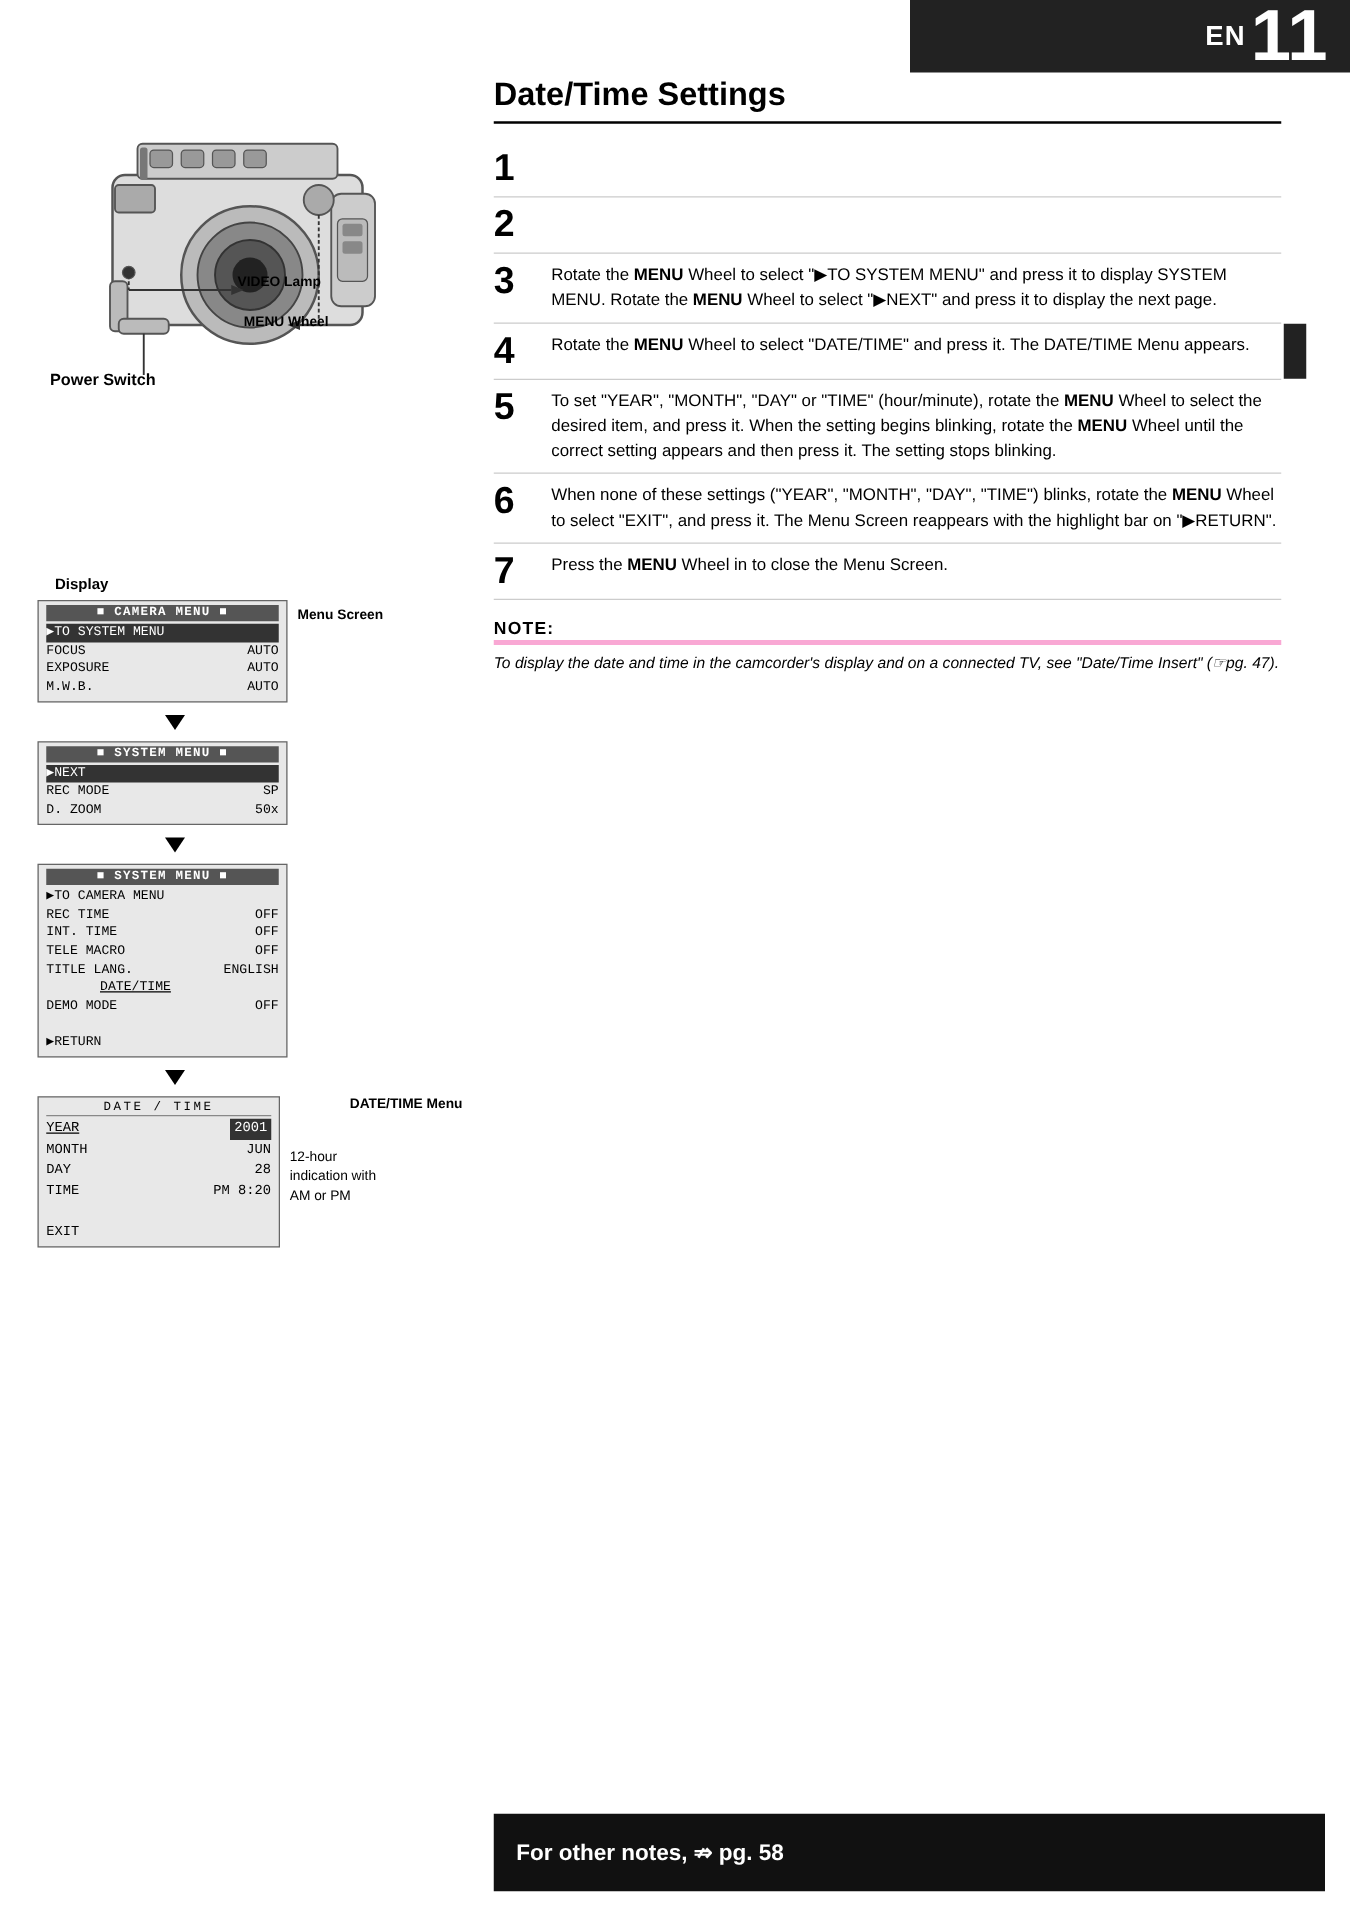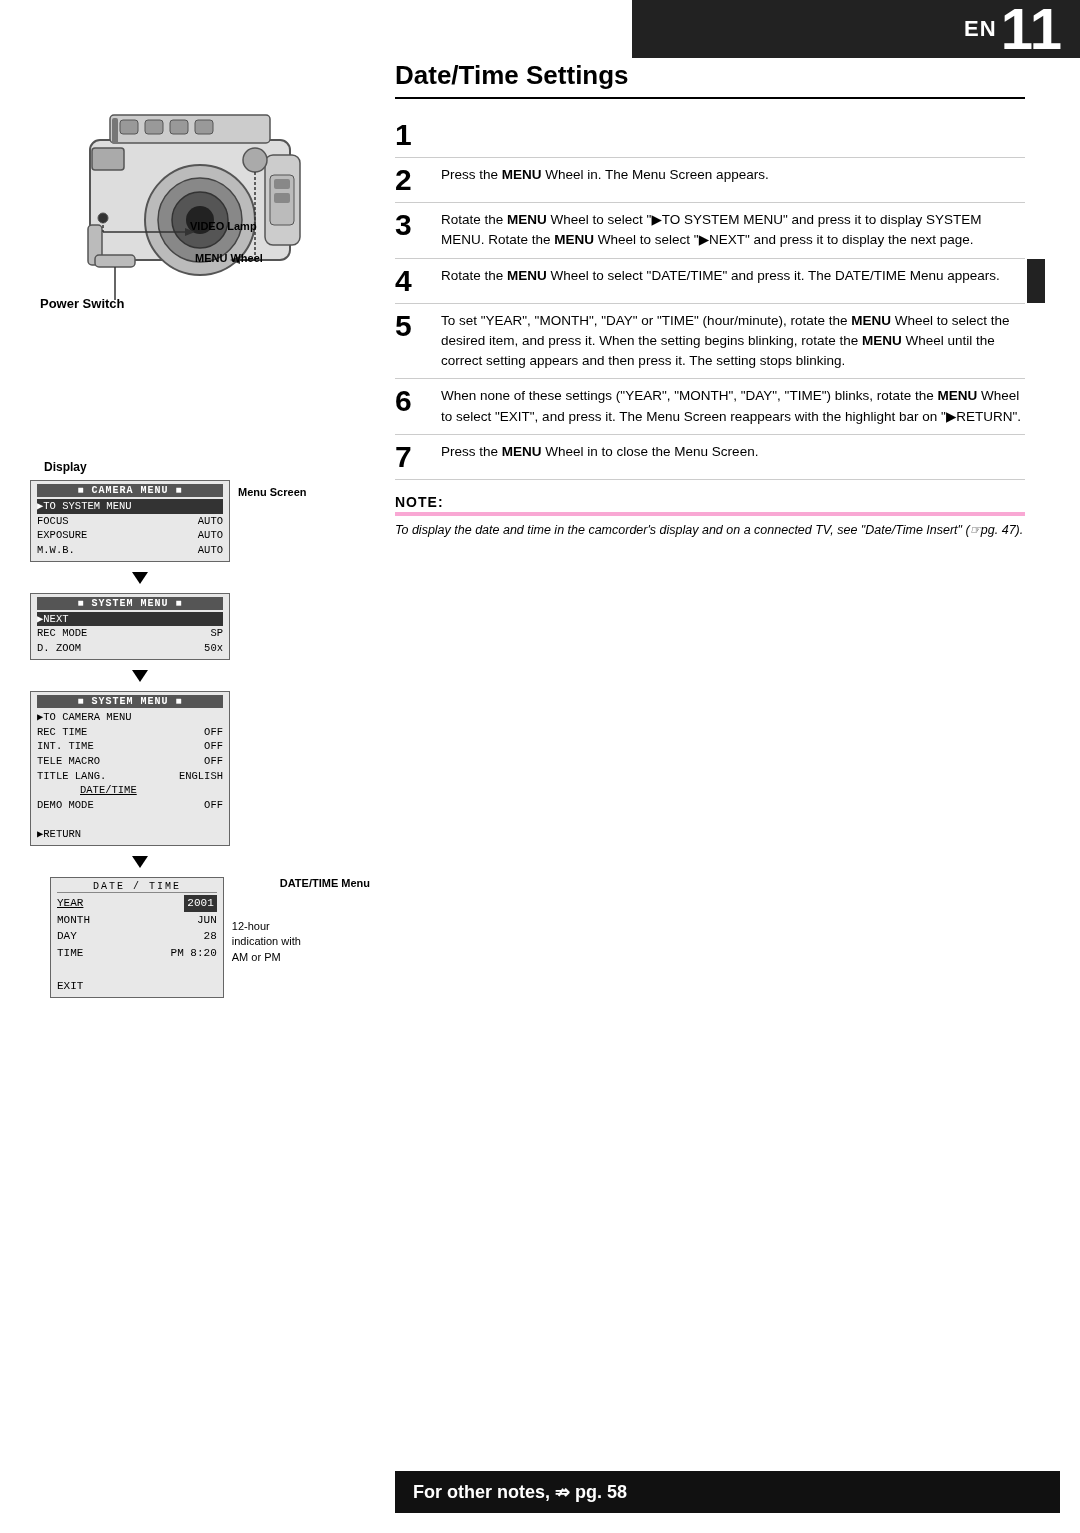--- a/index.html
+++ b/index.html
@@ -10,21 +10,21 @@
       font-family: Arial, sans-serif;
       font-size: 14px;
       color: #000;
       position: relative;
     }
 
     
     .header-bar {
       position: absolute;
       top: 0; right: 0;
-      width: 448px;
+      width: 352px;
       height: 58px;
       background: #222;
       display: flex;
       align-items: center;
       justify-content: flex-end;
       padding-right: 18px;
     }
     .header-en {
       color: #fff;
       font-size: 22px;
@@ -79,21 +79,20 @@
     }
 
     
     .datetime-box {
       border: 1px solid #666;
       background: #e8e8e8;
       font-family: 'Courier New', monospace;
       font-size: 11px;
       padding: 3px 6px;
       width: 220px;
-      margin-left: 20px;
     }
     .datetime-title {
       text-align: center;
       font-size: 10px;
       letter-spacing: 2px;
       border-bottom: 1px solid #888;
       margin-bottom: 2px;
     }
     .dt-row {
       display: flex;
@@ -185,21 +184,21 @@
     
     .footer-bar {
       position: absolute;
       bottom: 20px;
       left: 395px;
       right: 20px;
       background: #111;
       color: #fff;
       font-size: 18px;
       font-weight: bold;
-      padding: 10px 18px;
+      padding: 20px 18px;
       display: flex;
       align-items: center;
     }
 
     
     .menu-label-right {
       font-size: 11px;
       font-weight: bold;
       margin-left: 8px;
       white-space: nowrap;
@@ -433,23 +432,20 @@
   <h1 class="page-title">Date/Time Settings</h1>
 
   <ol class="steps-list">
 
     <li class="step-item">
       <span class="step-num">1</span>
     </li>
 
     <li class="step-item">
       <span class="step-num">2</span>
-      <div class="step-text">
-        Press the <strong>MENU</strong> Wheel in. The Menu Screen appears.
-      </div>
     </li>
 
     <li class="step-item">
       <span class="step-num">3</span>
       <div class="step-text">
         Rotate the <strong>MENU</strong> Wheel to select "▶TO SYSTEM MENU" and press it to display SYSTEM MENU.
         Rotate the <strong>MENU</strong> Wheel to select "▶NEXT" and press it to display the next page.
       </div>
     </li>
 

